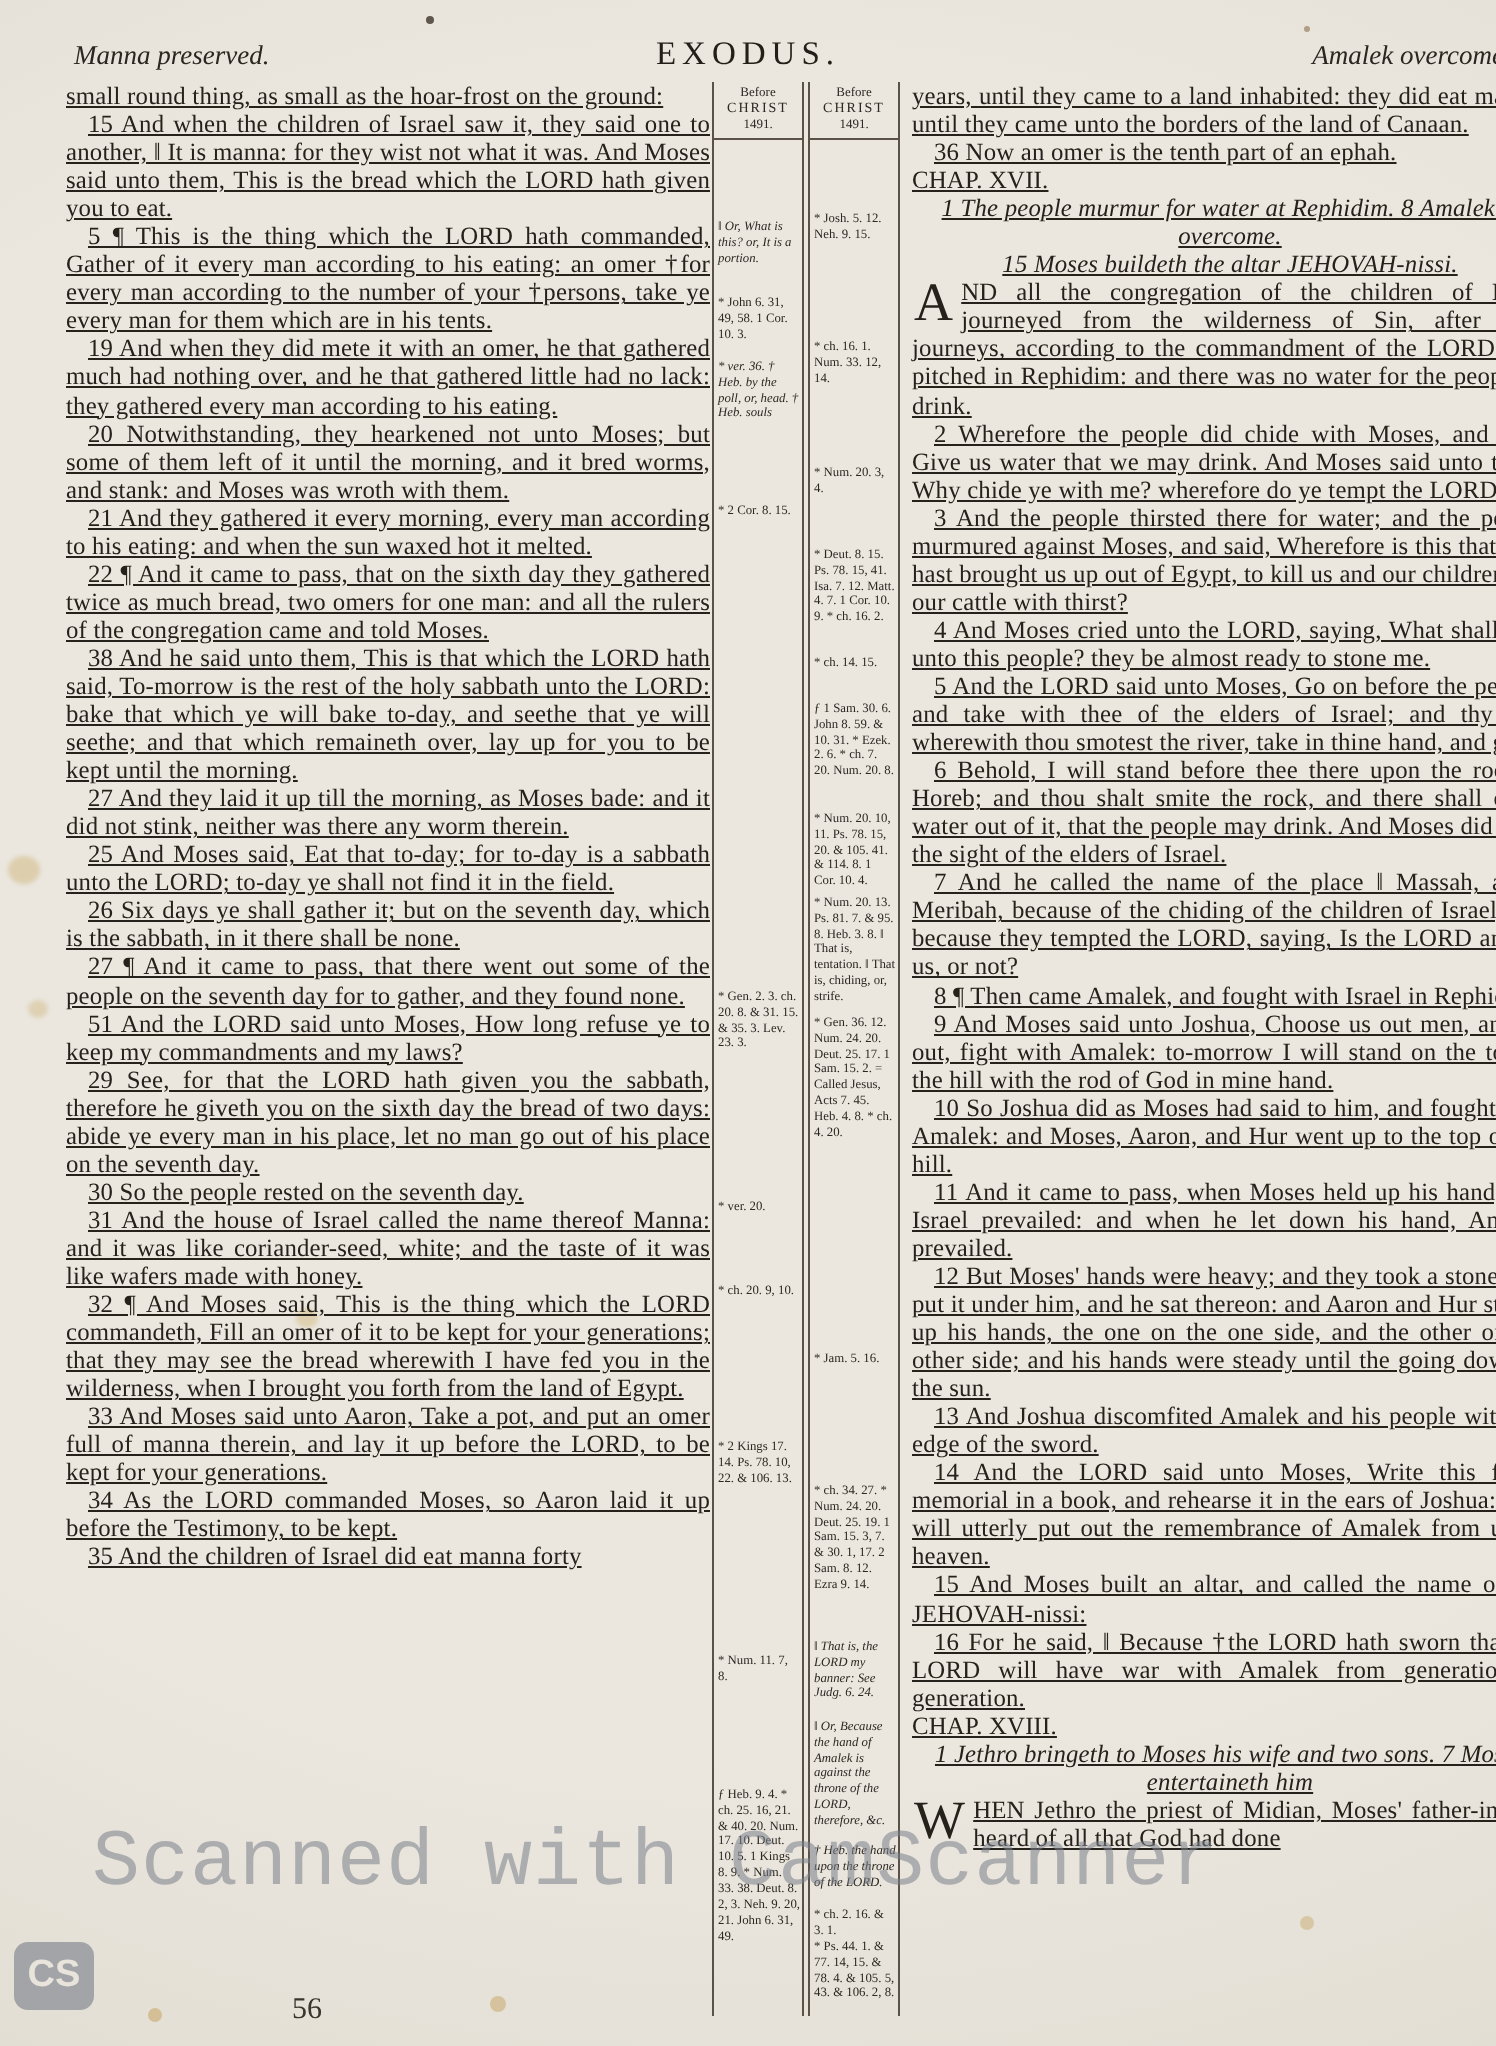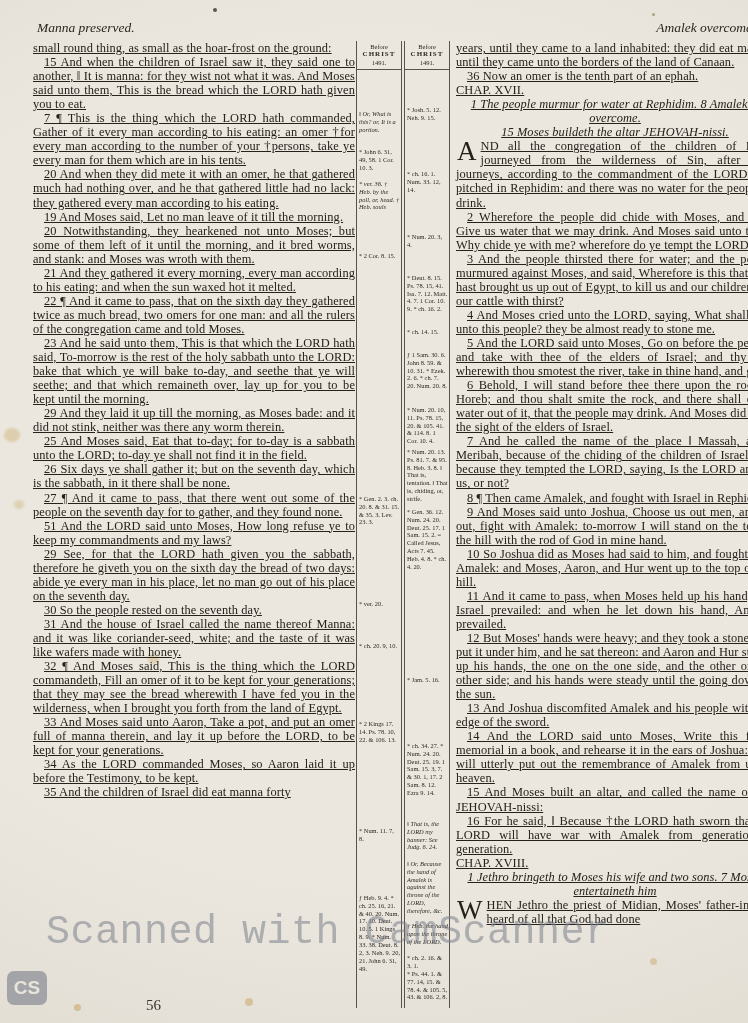--- a/index.html
+++ b/index.html
@@ -18,21 +18,21 @@
   .text-block { position:absolute; top:41px; left:33px; width:740px; height:967px; display:flex; }
   .col-left { width:322px; flex:0 0 auto; }
   .col-right { width:318px; flex:0 0 auto; padding-left:6px; }
   .col-left p, .col-right p { margin:0; text-align:justify; text-indent:11px; font-size:12.4px; line-height:14.05px; letter-spacing:0.1px;text-decoration:underline; }
   p.no-indent { text-indent:0; }
   .notes-col { flex:0 0 auto; width:44px; font-size:6.4px; line-height:7.9px; color:#2c2archive822; color:#2c2822; }
   .notes-left  { margin-left:1px; border-left:1px solid #5a5148; border-right:1px solid #5a5148; }
   .notes-right { margin-left:2px; border-left:1px solid #5a5148; border-right:1px solid #5a5148; }
   .notes-header { text-align:center; padding-top:2px; padding-bottom:2px; border-bottom:1px solid #5a5148; }
   .notes-header .bc1 { display:block; font-size:6.5px; }
-  .notes-header .bc2 { display:block; font-size:7px; letter-spacing:1px;font-weight:bold; }
+  .notes-header .bc2 { display:block; font-size:7px; letter-spacing:1px; }
   .notes-header .bc3 { display:block; font-size:6.5px; }
   .notes-body { position:relative; height:900px; }
   .note { position:absolute; left:2px; right:1px; word-wrap:break-word; font-style:italic; }
   .note.refs { font-style:normal; }
   .chap-heading { text-align:center; font-size:15px; letter-spacing:2.5px; margin:10px 0 4px; text-indent:0 !important; }
   .chap-summary { text-align:center !important; font-style:italic; font-size:8.4px; line-height:9.6px; margin:0 4px 3px; text-indent:0 !important; }
   .dropcap { float:left; font-size:27px; line-height:23px; padding:1px 4px 0 1px; }
   .page-number { position:absolute; top:997px; left:146px; font-size:15px; color:#3a352d; }
   .watermark-text {
     position:absolute; top:910px; left:46px; white-space:nowrap;
@@ -53,35 +53,35 @@
   <div class="speck" style="left:213px;top:8px;width:4px;height:4px;background:rgba(60,50,40,0.8);"></div>
   <div class="speck" style="left:652px;top:13px;width:3px;height:3px;background:rgba(120,90,50,0.5);"></div>
   <div class="speck" style="left:4px;top:428px;width:16px;height:14px;background:rgba(196,160,80,0.35);filter:blur(1px);"></div>
   <div class="speck" style="left:14px;top:500px;width:10px;height:9px;background:rgba(196,160,80,0.3);filter:blur(1px);"></div>
   <div class="speck" style="left:148px;top:654px;width:11px;height:10px;background:rgba(200,165,85,0.35);filter:blur(1px);"></div>
   <div class="speck" style="left:74px;top:1004px;width:7px;height:7px;background:rgba(190,150,70,0.45);"></div>
   <div class="speck" style="left:245px;top:998px;width:8px;height:8px;background:rgba(190,150,70,0.4);"></div>
   <div class="speck" style="left:650px;top:958px;width:7px;height:7px;background:rgba(190,150,70,0.35);"></div>
 
   <div class="running-left">Manna preserved.</div>
+  <div class="book-title">EXODUS.</div>
   <div class="running-right">Amalek overcome</div>
 
   <div class="text-block">
 
     <div class="col-left">
       <p class="no-indent">small round thing, as small as the hoar-frost on the ground:</p>
       <p>15 And when the children of Israel saw it, they said one to another, ‖ It is manna: for they wist not what it was. And Moses said unto them, This is the bread which the LORD hath given you to eat.</p>
-      <p>7 ¶ This is the thing which the LORD hath commanded, Gather of it every man according to his eating: an omer †for every man according to the number of your †persons, take ye every man for them which are in his tents.</p>
-      <p>20 And when they did mete it with an omer, he that gathered much had nothing over, and he that gathered little had no lack: they gathered every man according to his eating.</p>
-      <p>19 And Moses said, Let no man leave of it till the morning.</p>
+      <p>5 ¶ This is the thing which the LORD hath commanded, Gather of it every man according to his eating: an omer †for every man according to the number of your †persons, take ye every man for them which are in his tents.</p>
+      <p>19 And when they did mete it with an omer, he that gathered much had nothing over, and he that gathered little had no lack: they gathered every man according to his eating.</p>
       <p>20 Notwithstanding, they hearkened not unto Moses; but some of them left of it until the morning, and it bred worms, and stank: and Moses was wroth with them.</p>
       <p>21 And they gathered it every morning, every man according to his eating: and when the sun waxed hot it melted.</p>
       <p>22 ¶ And it came to pass, that on the sixth day they gathered twice as much bread, two omers for one man: and all the rulers of the congregation came and told Moses.</p>
-      <p>23 And he said unto them, This is that which the LORD hath said, To-morrow is the rest of the holy sabbath unto the LORD: bake that which ye will bake to-day, and seethe that ye will seethe; and that which remaineth over, lay up for you to be kept until the morning.</p>
-      <p>29 And they laid it up till the morning, as Moses bade: and it did not stink, neither was there any worm therein.</p>
+      <p>38 And he said unto them, This is that which the LORD hath said, To-morrow is the rest of the holy sabbath unto the LORD: bake that which ye will bake to-day, and seethe that ye will seethe; and that which remaineth over, lay up for you to be kept until the morning.</p>
+      <p>27 And they laid it up till the morning, as Moses bade: and it did not stink, neither was there any worm therein.</p>
       <p>25 And Moses said, Eat that to-day; for to-day is a sabbath unto the LORD; to-day ye shall not find it in the field.</p>
       <p>26 Six days ye shall gather it; but on the seventh day, which is the sabbath, in it there shall be none.</p>
       <p>27 ¶ And it came to pass, that there went out some of the people on the seventh day for to gather, and they found none.</p>
       <p>51 And the LORD said unto Moses, How long refuse ye to keep my commandments and my laws?</p>
       <p>29 See, for that the LORD hath given you the sabbath, therefore he giveth you on the sixth day the bread of two days: abide ye every man in his place, let no man go out of his place on the seventh day.</p>
       <p>30 So the people rested on the seventh day.</p>
       <p>31 And the house of Israel called the name thereof Manna: and it was like coriander-seed, white; and the taste of it was like wafers made with honey.</p>
       <p>32 ¶ And Moses said, This is the thing which the LORD commandeth, Fill an omer of it to be kept for your generations; that they may see the bread wherewith I have fed you in the wilderness, when I brought you forth from the land of Egypt.</p>
       <p>33 And Moses said unto Aaron, Take a pot, and put an omer full of manna therein, and lay it up before the LORD, to be kept for your generations.</p>
       <p>34 As the LORD commanded Moses, so Aaron laid it up before the Testimony, to be kept.</p>

